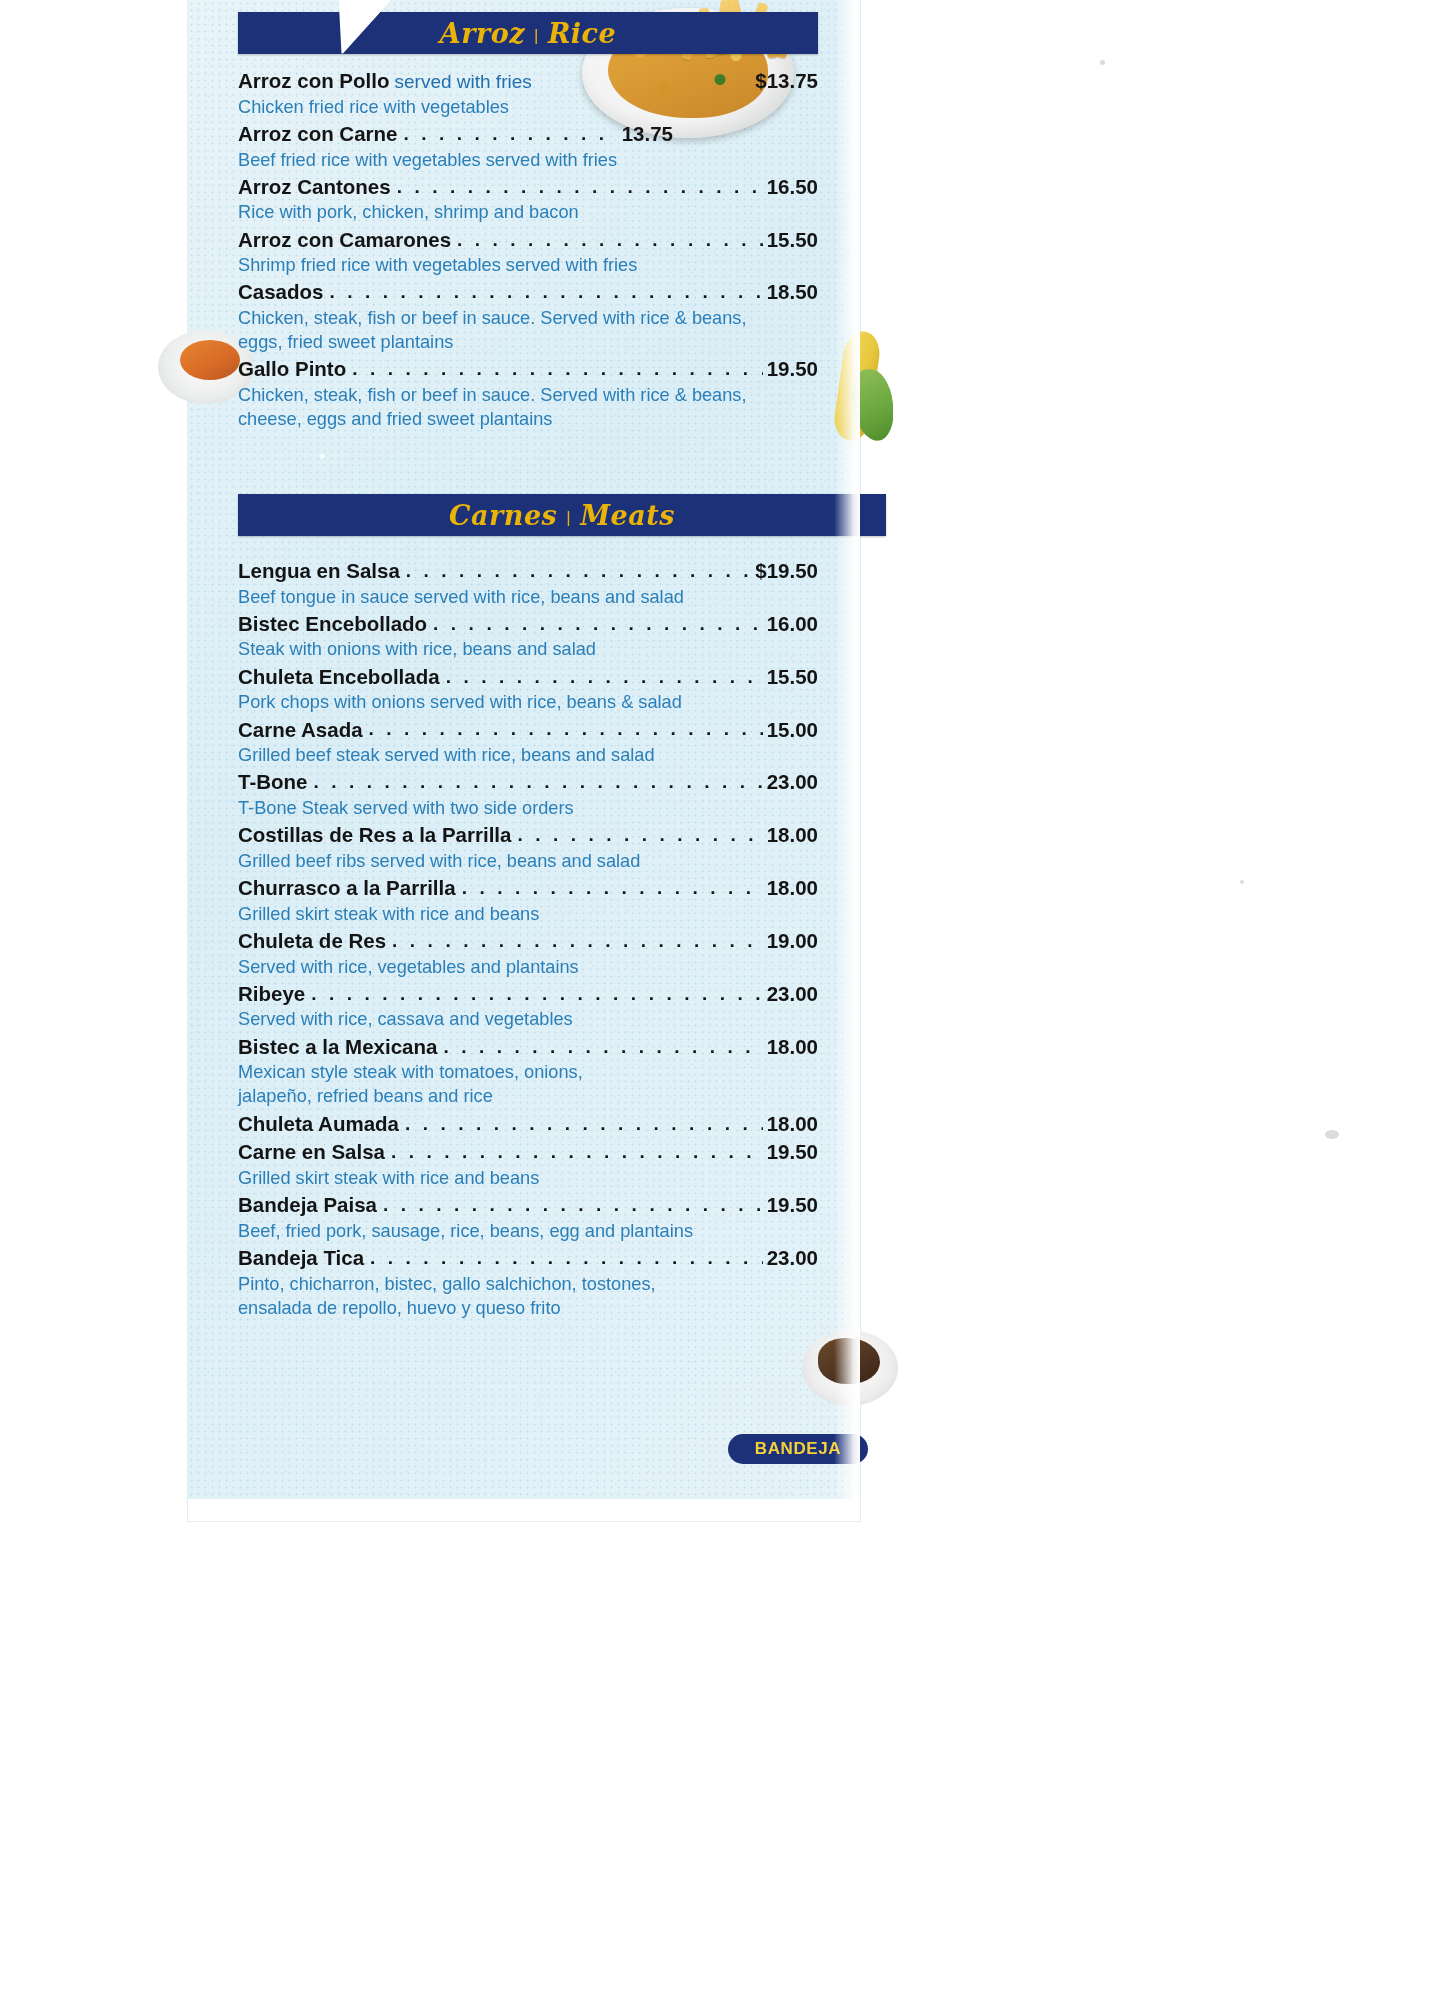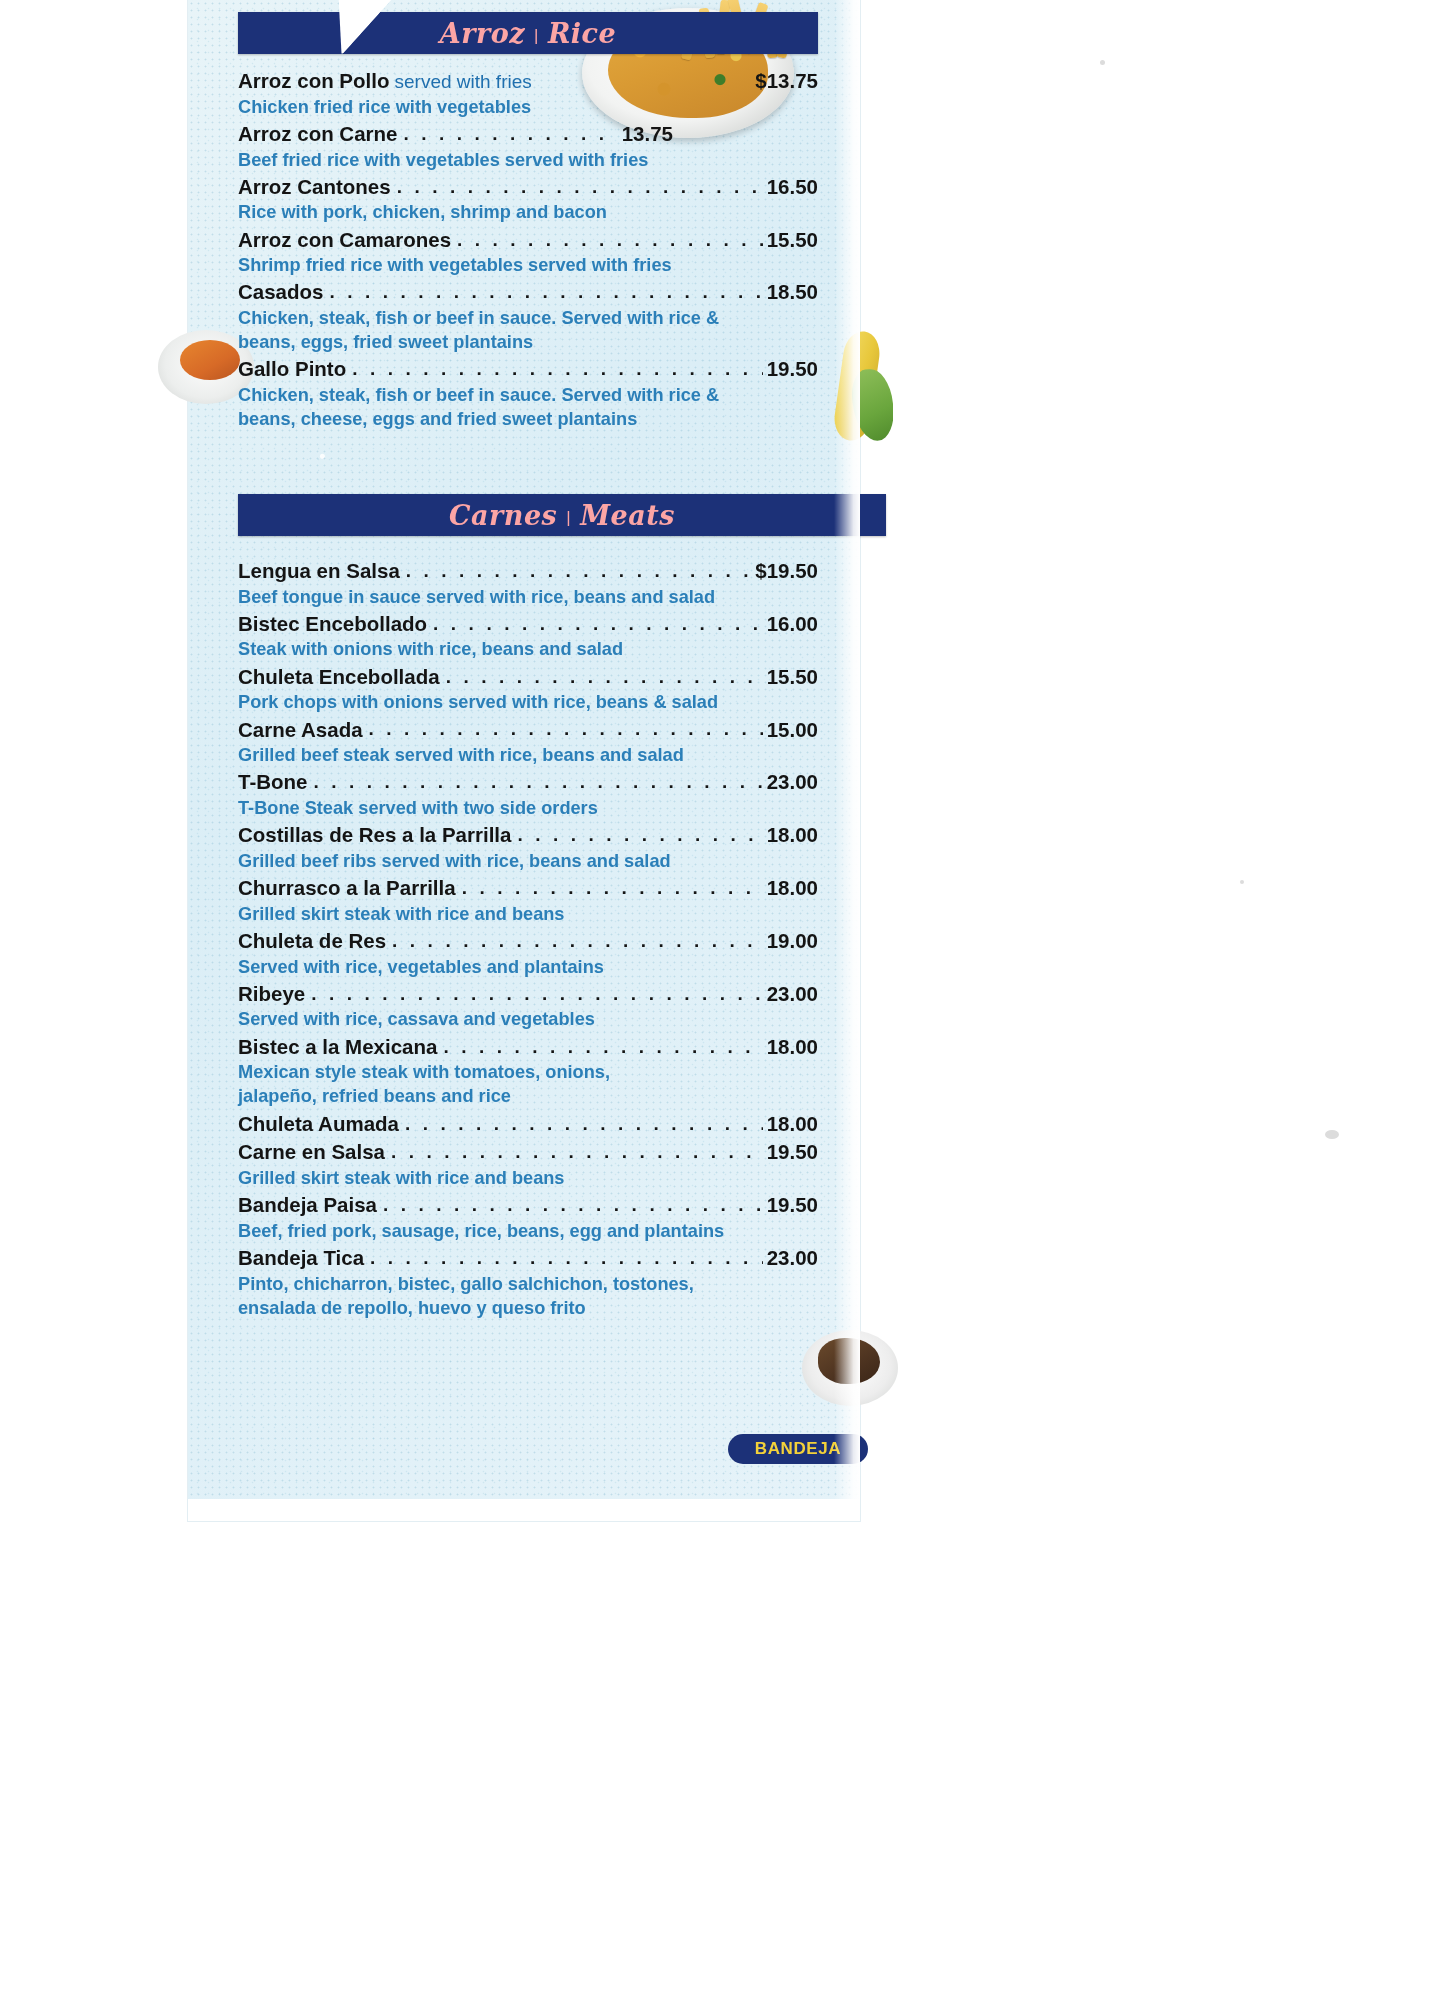--- a/index.html
+++ b/index.html
@@ -65,21 +65,21 @@
   }
 
   
   .banner {
     position: absolute;
     background: #1c3178;
     height: 42px;
     display: flex;
     align-items: center;
     justify-content: center;
-    color: #fca5a5;
+    color: #eab308;
     box-shadow: 0 1px 2px rgba(0,0,0,0.25);
   }
   .banner .b-text {
     font-family: "DejaVu Serif", serif;
     font-style: italic;
     font-weight: bold;
     font-size: 27px;
     letter-spacing: 0.5px;
     white-space: nowrap;
   }
@@ -137,21 +137,21 @@
   .item-price {
     flex: 0 0 auto;
     font-weight: 700;
     font-size: 20.5px;
     color: #141414;
   }
   .desc {
     color: #2b7fb8;
     font-size: 18.2px;
     line-height: 1.33;
-    font-weight: 700;
+    font-weight: 400;
     margin-top: 0px;
     margin-bottom: 2px;
   }
 
   
   .photo {
     position: absolute;
     overflow: hidden;
   }
   .plate-rice {

